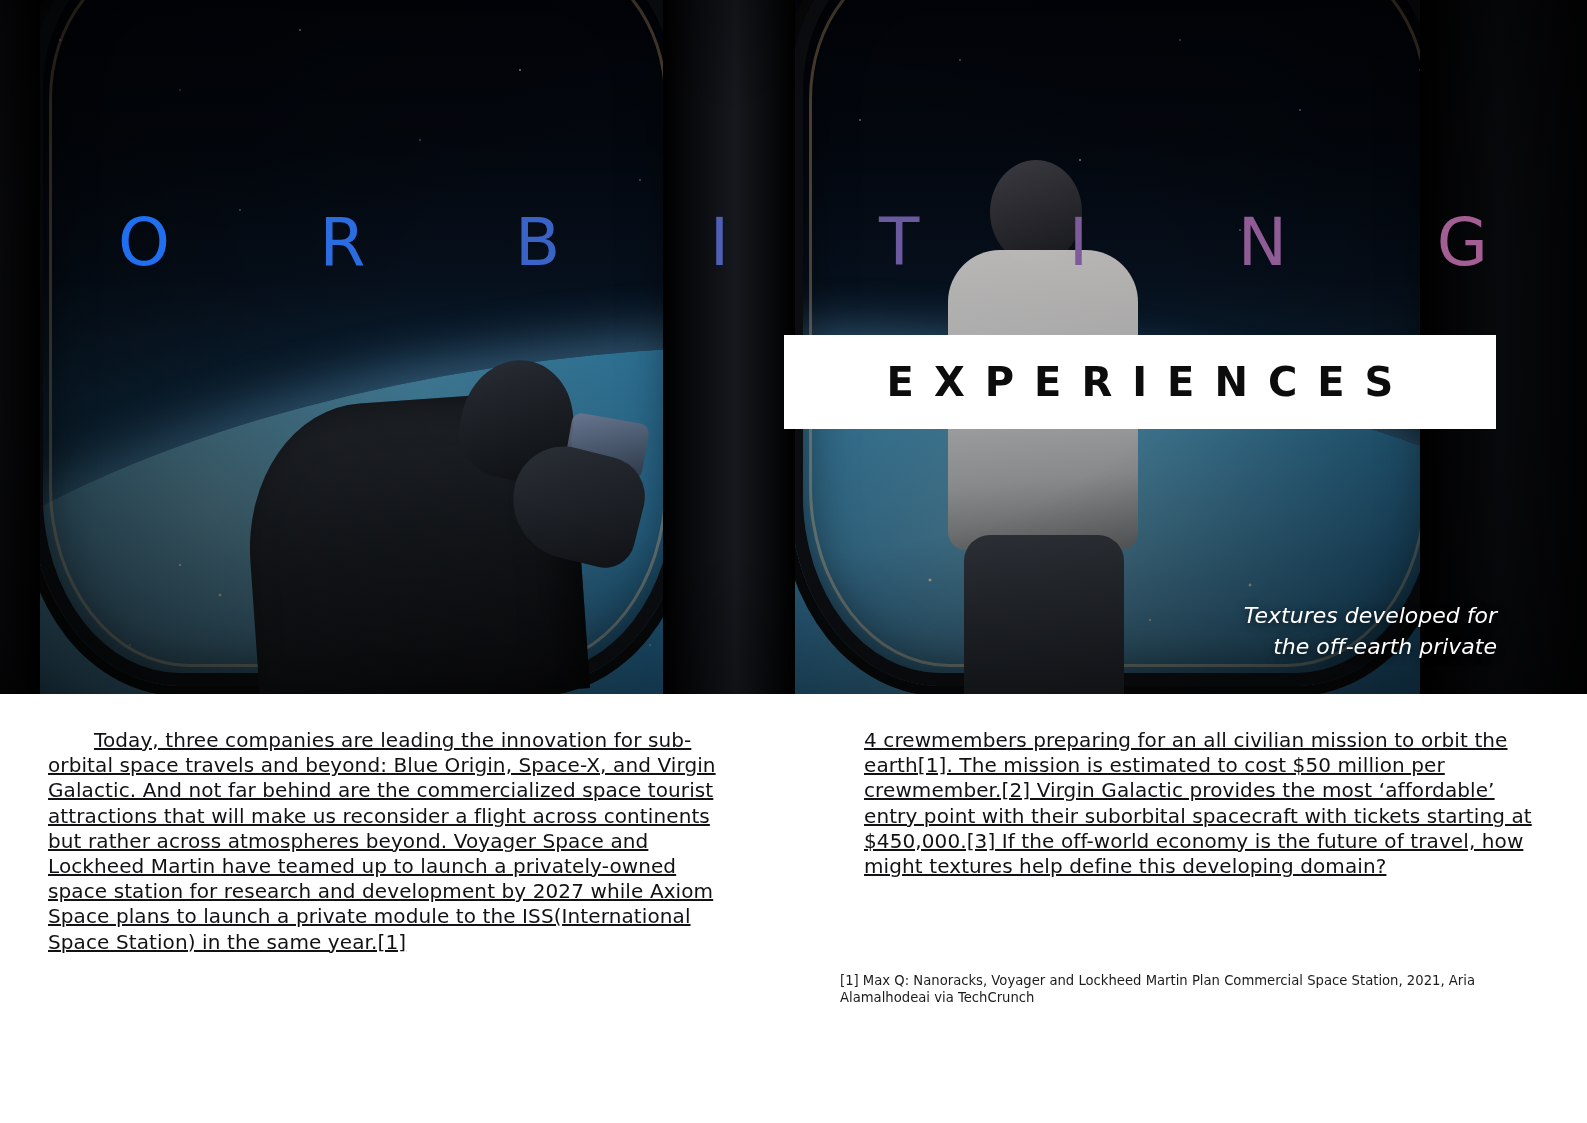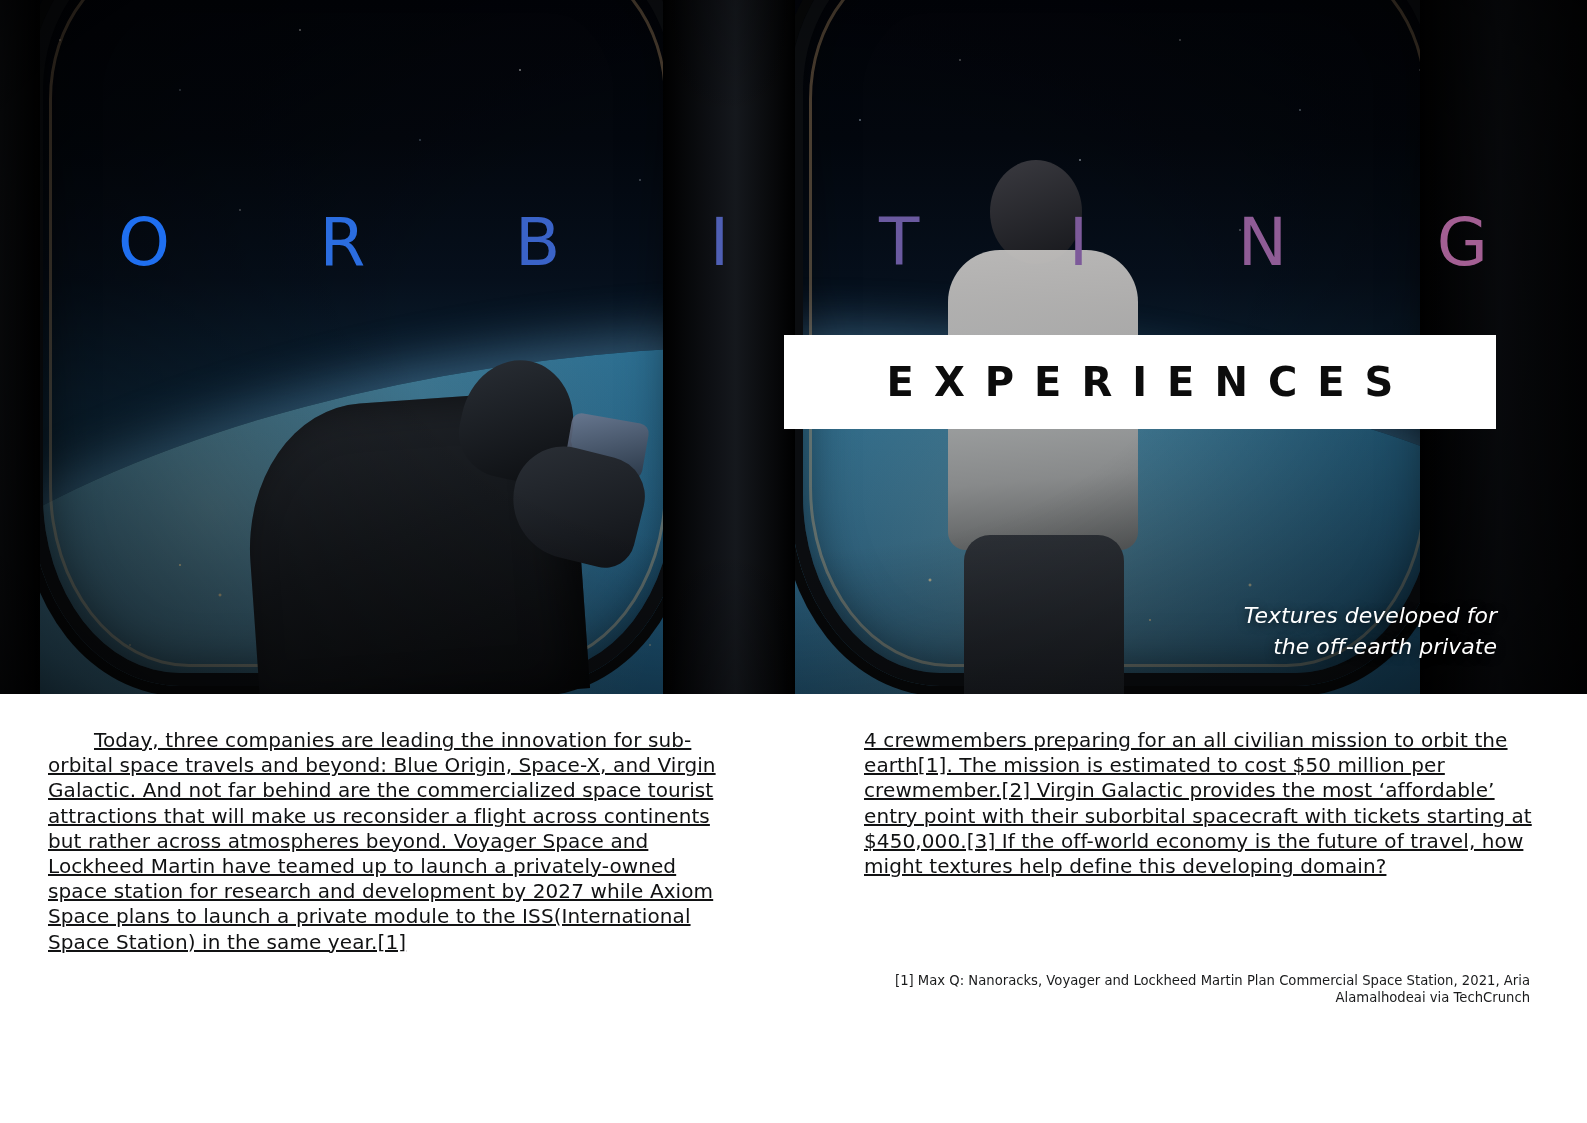--- a/index.html
+++ b/index.html
@@ -290,21 +290,20 @@
   .para.indent { text-indent: 46px; }
 
   .footnotes {
     position: absolute;
     left: 840px;
     top: 278px;
     width: 690px;
     font-size: 13.2px;
     line-height: 1.3;
     color: #1a1b1c;
-    text-align: right;
   }
   .footnotes div { margin-bottom: 2px; }
 </style>
 </head>
 <body>
 
 <div class="hero">
   <div class="hero-bg"></div>
   <div class="hero-bg2"></div>
   <div class="earth"></div>

